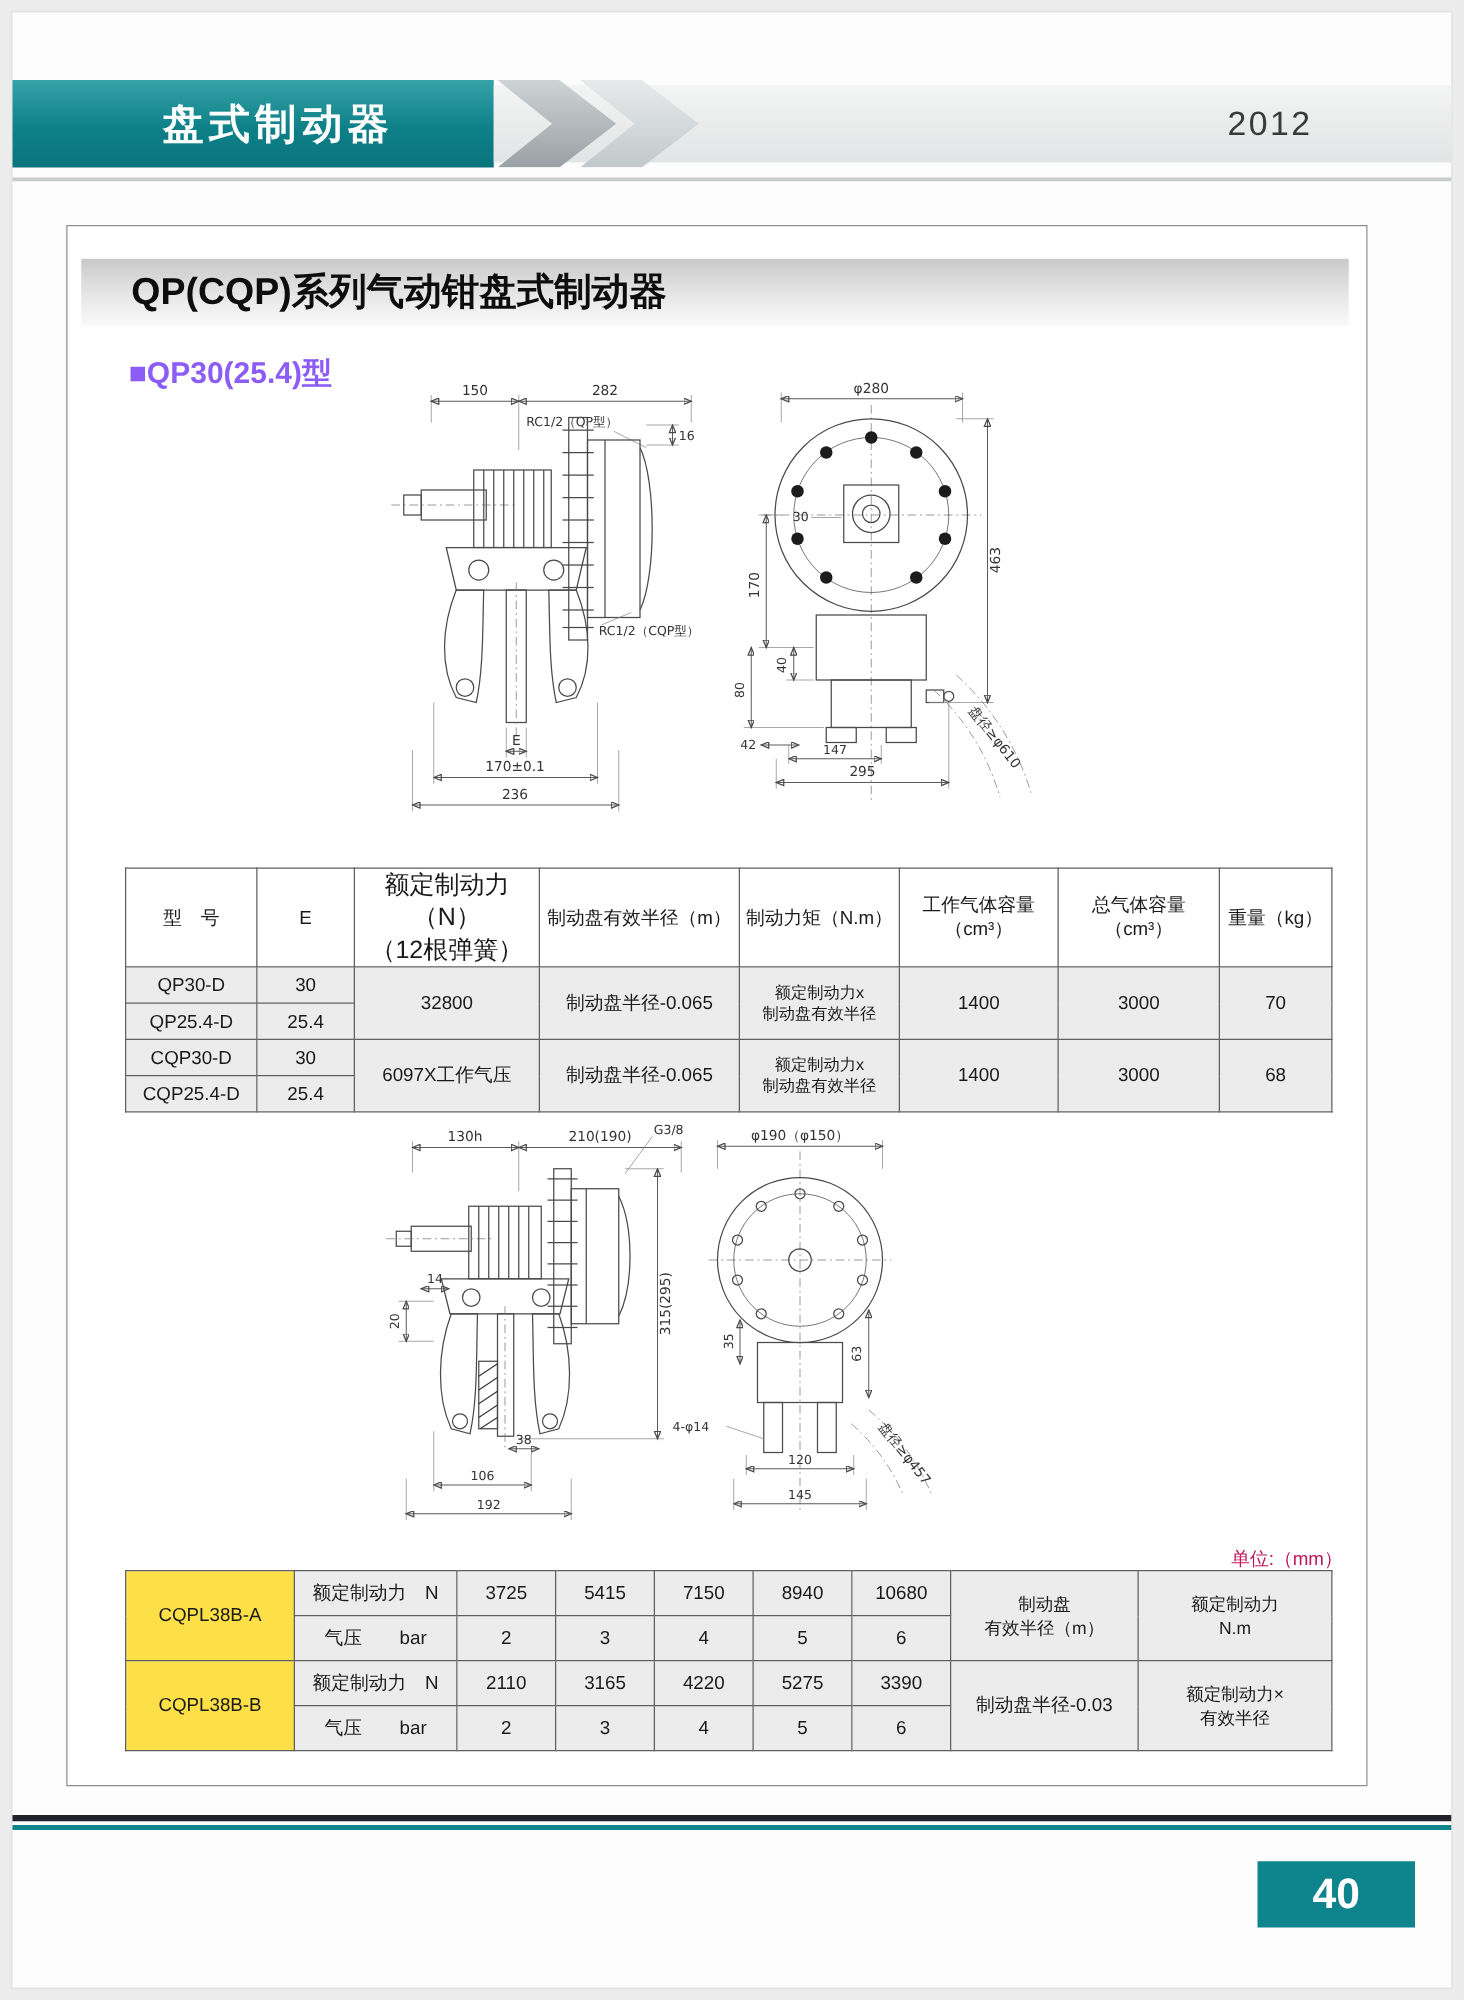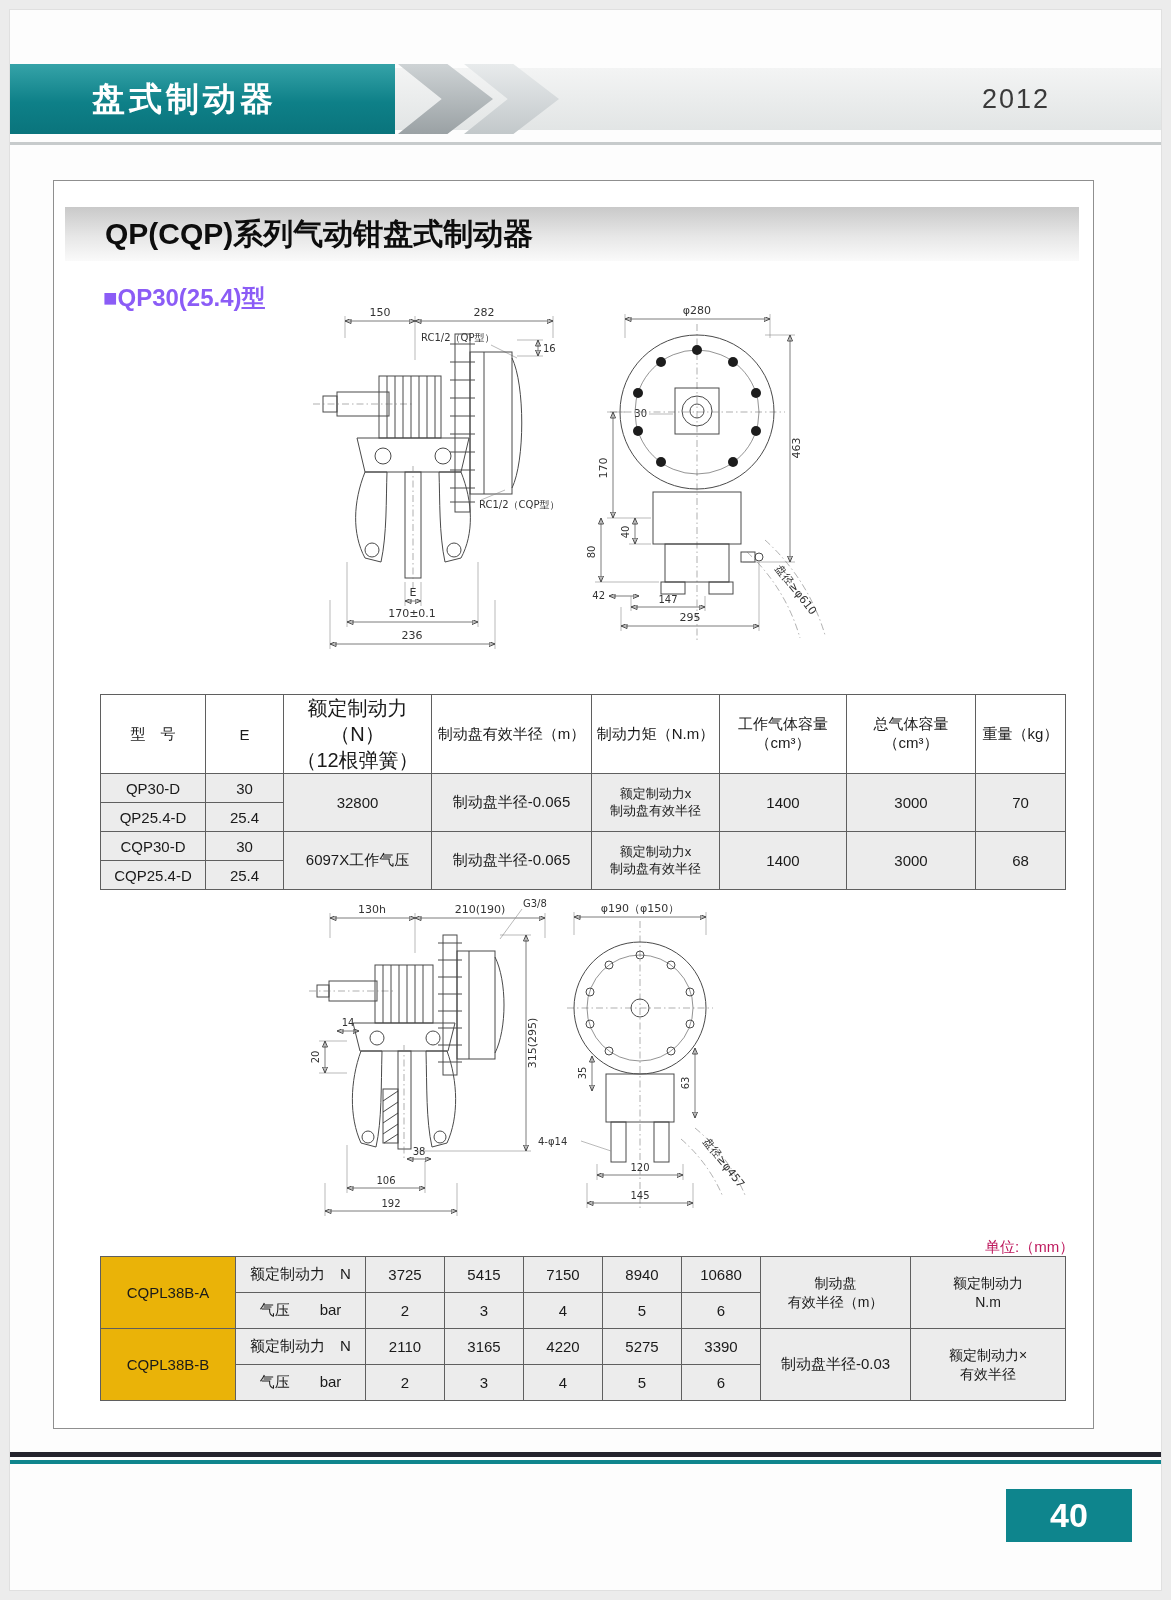--- a/index.html
+++ b/index.html
@@ -6,21 +6,21 @@
   .page {
     position:relative; width:1171px; height:1600px; background:#fdfdfd;
     font-family:"Liberation Sans", sans-serif; color:#1a1a1a; overflow:hidden;
     box-shadow: inset 0 0 0 9px #ececec, inset 0 0 0 10px #e0e0e0;
   }
 
   
   .banner { position:absolute; left:10px; top:64px; width:385px; height:70px;
     background:linear-gradient(180deg,#35a3a8 0%,#0e8088 55%,#0a747c 100%); }
   .banner-title { color:#fff; font-size:33px; font-weight:700; letter-spacing:4px;
-    line-height:70px; padding-left:82px; }
+    line-height:70px; padding-left:120px; }
   .band { position:absolute; left:395px; top:68px; width:766px; height:62px;
     background:linear-gradient(180deg,#f3f4f4,#e2e5e5); }
   .chev { position:absolute; top:64px; width:95px; height:70px;
     clip-path:polygon(0 0,52% 0,100% 50%,52% 100%,0 100%,46% 50%); }
   .chev1 { left:398px; background:linear-gradient(180deg,#ced3d5,#9aa1a4); }
   .chev2 { left:464px; background:linear-gradient(180deg,#e8ebec,#c2c8ca); }
   .year { position:absolute; left:982px; top:84px; font-size:27px; letter-spacing:2px; color:#3a3a3a; }
   .divider { position:absolute; left:10px; top:142px; width:1151px; height:3px; background:#c7cbcc; }
 
   
@@ -56,21 +56,21 @@
   .t1 { left:100px; top:694px; width:965px; font-size:15px; }
   .t1 tr.hd { height:50px; }
   .t1 tr.dr { height:29px; }
   .t1 th { background:#fff; font-weight:400; }
   .t1 td { background:#ececec; }
   .t1 .two span { display:block; line-height:1.3; font-size:20px; }
   .t1 td.two span { font-size:13px; }
   .t2 { left:100px; top:1256px; width:965px; font-size:15px; }
   .t2 tr { height:36px; }
   .t2 td { background:#ececec; }
-  .t2 td.model { background:#eab308; font-size:15px; }
+  .t2 td.model { background:#fde047; font-size:15px; }
   .t2 .two span { display:block; line-height:1.3; font-size:14px; }
   .t2 td.lbl { text-align:center; }
 
   
   .foot-dark { position:absolute; left:10px; top:1452px; width:1151px; height:5px; background:#23232d; }
   .foot-teal { position:absolute; left:10px; top:1460px; width:1151px; height:4px; background:#0f858d; }
   .pagebox { position:absolute; left:1006px; top:1489px; width:126px; height:53px; background:#0e858d; }
   .pagebox span { display:block; color:#fff; font-size:34px; font-weight:700; text-align:center; line-height:53px; }
 </style>
 </head>

